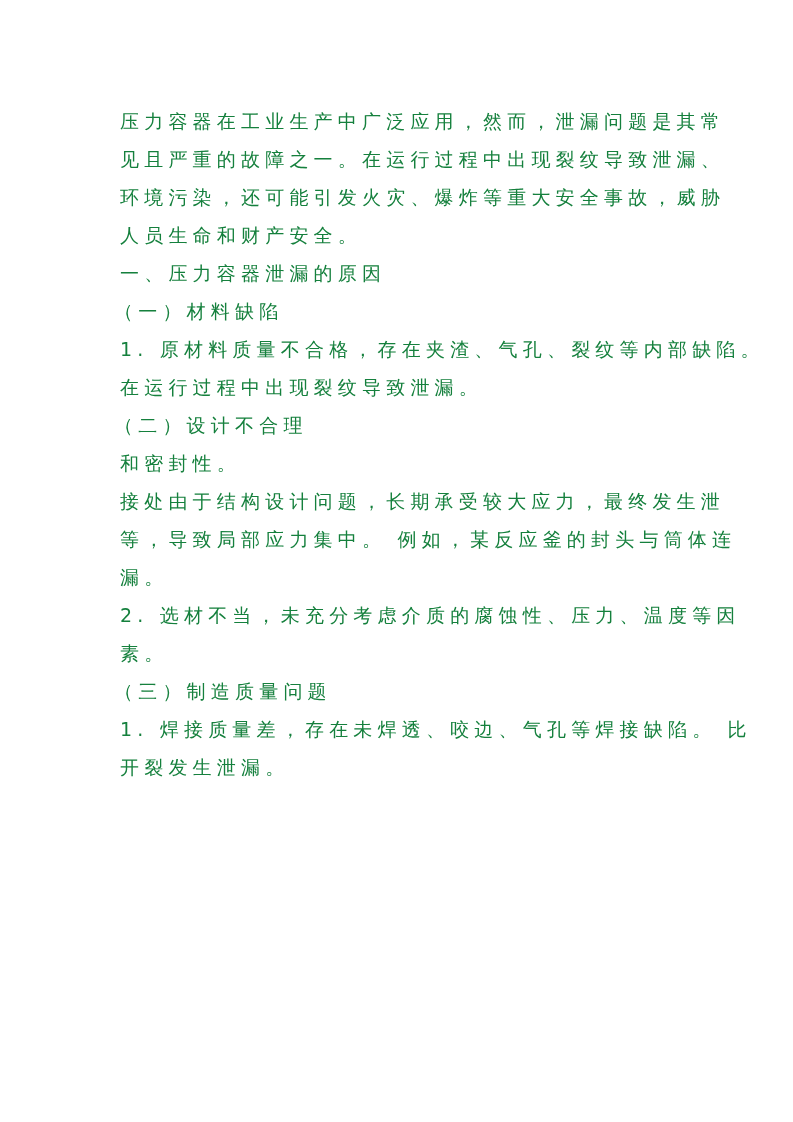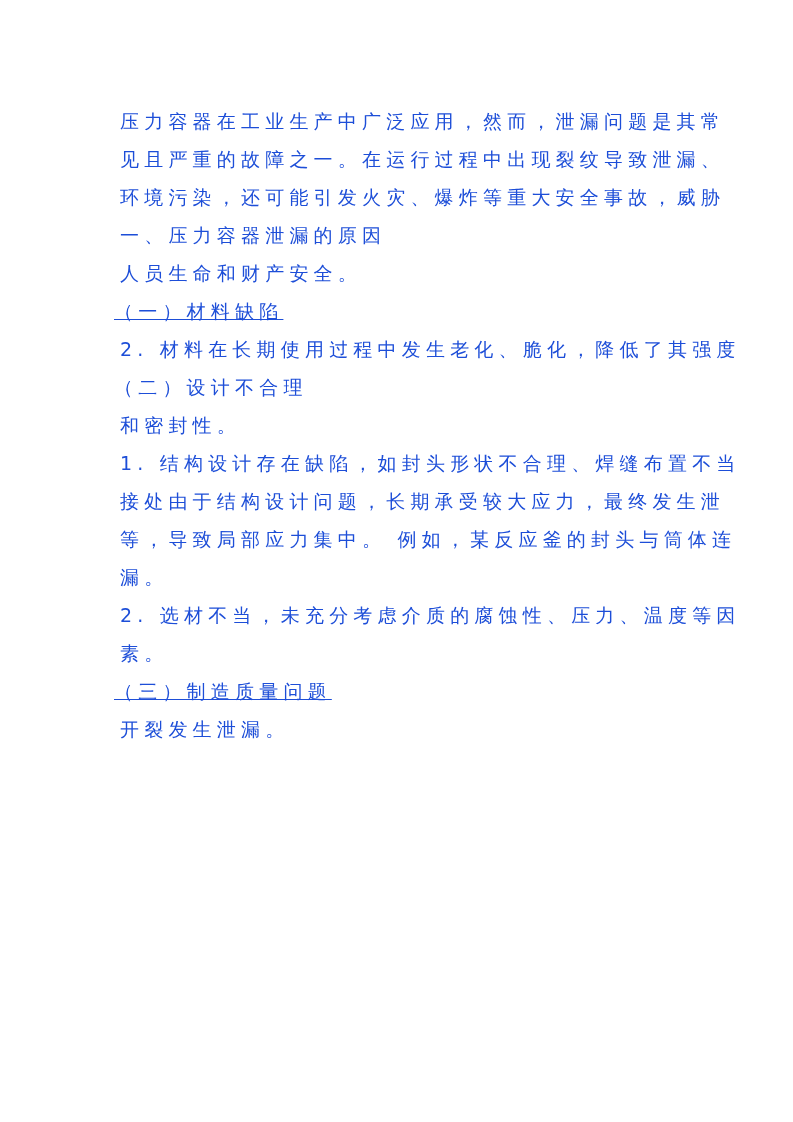--- a/index.html
+++ b/index.html
@@ -4,44 +4,45 @@
   <style>
     html, body { margin: 0; padding: 0; background: #ffffff; }
     body { width: 793px; height: 1122px; position: relative; overflow: hidden; }
     .page {
       position: absolute;
       left: 120px;
       top: 102px;
       width: 560px;
       font-family: "DejaVu Sans", "Liberation Sans", sans-serif;
       font-size: 19px;
-      color: #1d4ed8;
+      color: #15803d;
       letter-spacing: 5.2px;
     }
     .line {
       height: 38px;
       line-height: 38px;
       white-space: nowrap;
       margin: 0;
     }
   </style>
 </head>
 <body>
 
 <div class="page">
   <p class="line">压力容器在工业生产中广泛应用，然而，泄漏问题是其常</p>
   <p class="line">见且严重的故障之一。在运行过程中出现裂纹导致泄漏、</p>
   <p class="line">环境污染，还可能引发火灾、爆炸等重大安全事故，威胁</p>
+  <p class="line">人员生命和财产安全。</p>
   <p class="line">一、压力容器泄漏的原因</p>
-  <p class="line">人员生命和财产安全。</p>
-  <p class="line" style="margin-left:-6px;text-decoration:underline;">（一）材料缺陷</p>
-  <p class="line">2. 材料在长期使用过程中发生老化、脆化，降低了其强度</p>
+  <p class="line" style="margin-left:-6px;">（一）材料缺陷</p>
+  <p class="line">1. 原材料质量不合格，存在夹渣、气孔、裂纹等内部缺陷。</p>
+  <p class="line">在运行过程中出现裂纹导致泄漏。</p>
   <p class="line" style="margin-left:-6px;">（二）设计不合理</p>
   <p class="line">和密封性。</p>
-  <p class="line">1. 结构设计存在缺陷，如封头形状不合理、焊缝布置不当</p>
   <p class="line">接处由于结构设计问题，长期承受较大应力，最终发生泄</p>
   <p class="line">等，导致局部应力集中。 例如，某反应釜的封头与筒体连</p>
   <p class="line">漏。</p>
   <p class="line">2. 选材不当，未充分考虑介质的腐蚀性、压力、温度等因</p>
   <p class="line">素。</p>
-  <p class="line" style="margin-left:-6px;text-decoration:underline;">（三）制造质量问题</p>
+  <p class="line" style="margin-left:-6px;">（三）制造质量问题</p>
+  <p class="line">1. 焊接质量差，存在未焊透、咬边、气孔等焊接缺陷。 比</p>
   <p class="line">开裂发生泄漏。</p>
 </div>
 
 </body></html>

